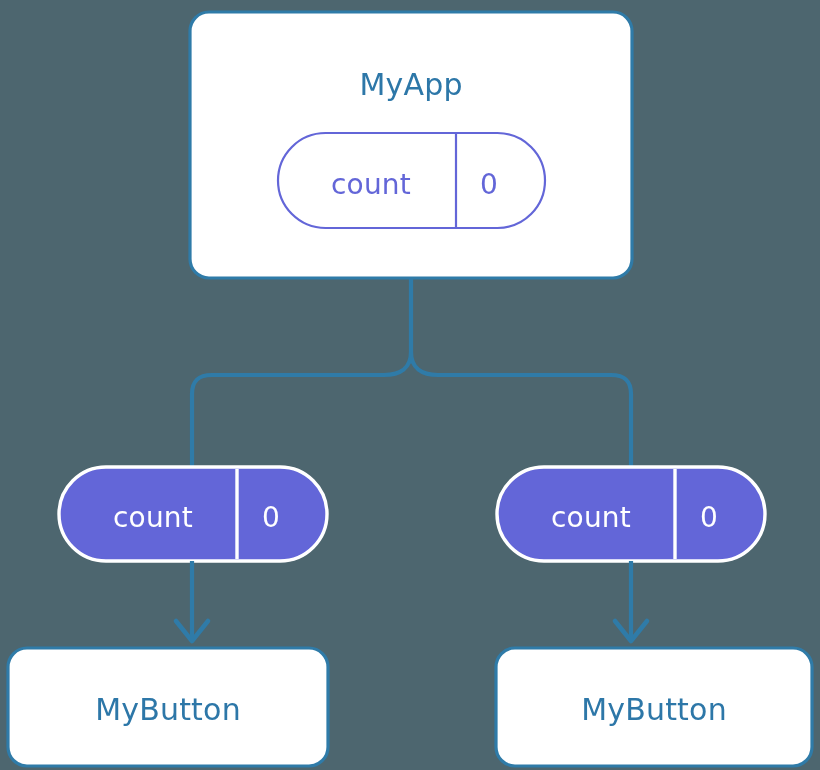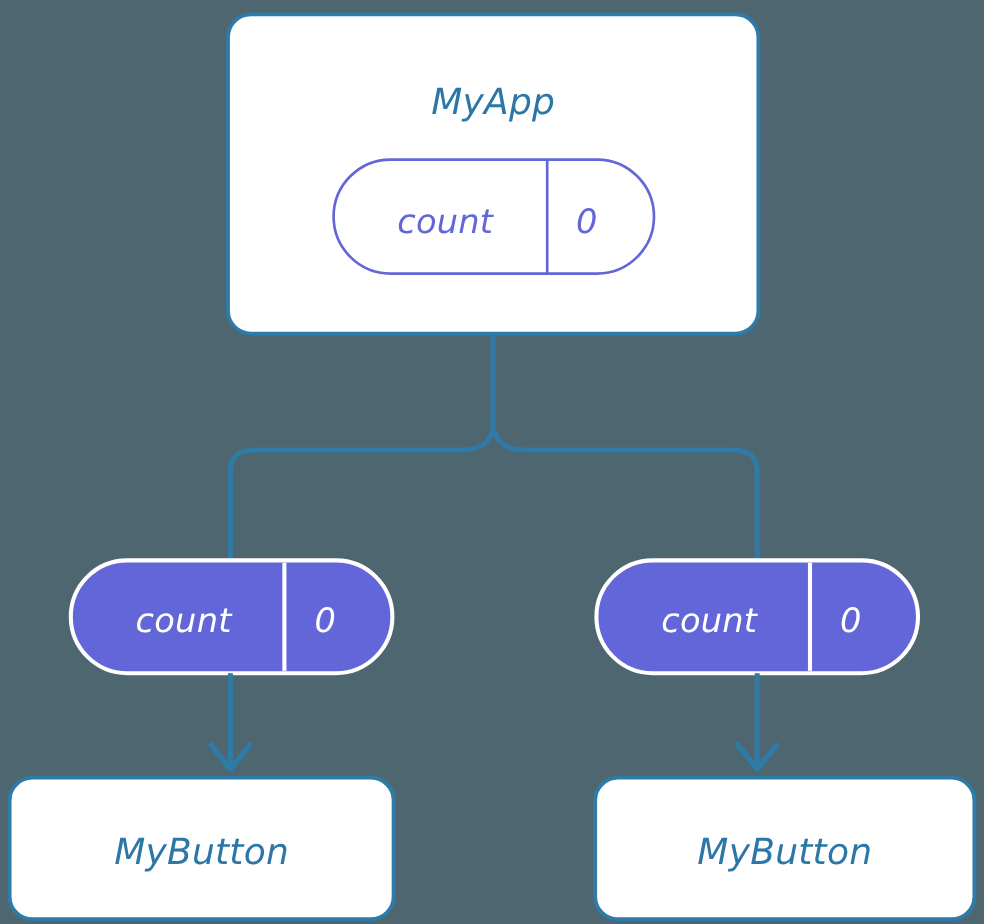--- a/index.html
+++ b/index.html
@@ -10,21 +10,20 @@
   body {
     width: 820px;
     height: 770px;
     overflow: hidden;
     font-family: "DejaVu Sans", "Liberation Sans", sans-serif;
   }
   #diagram-root {
     position: relative;
     width: 820px;
     height: 770px;
-    font-style: italic;
   }
   svg#scene {
     position: absolute;
     inset: 0;
     display: block;
   }
   .node-label {
     font-family: "DejaVu Sans", "Liberation Sans", sans-serif;
     font-size: 30px;
     letter-spacing: 0.2px;

